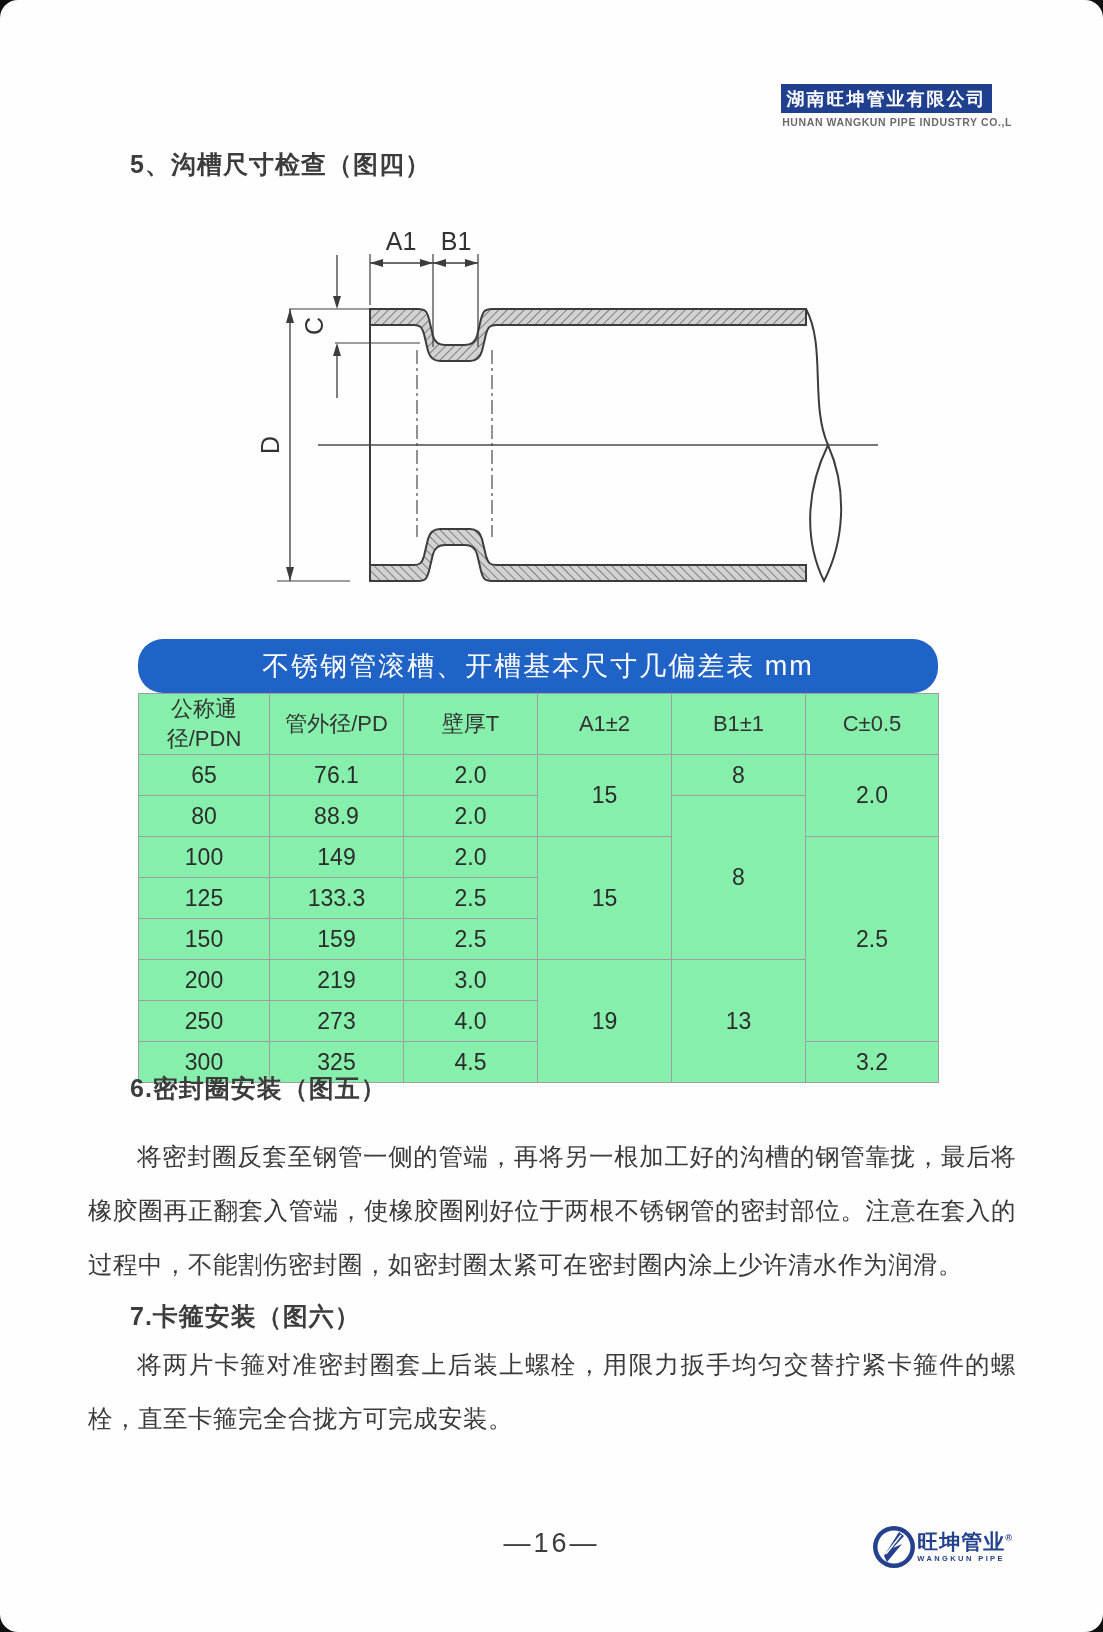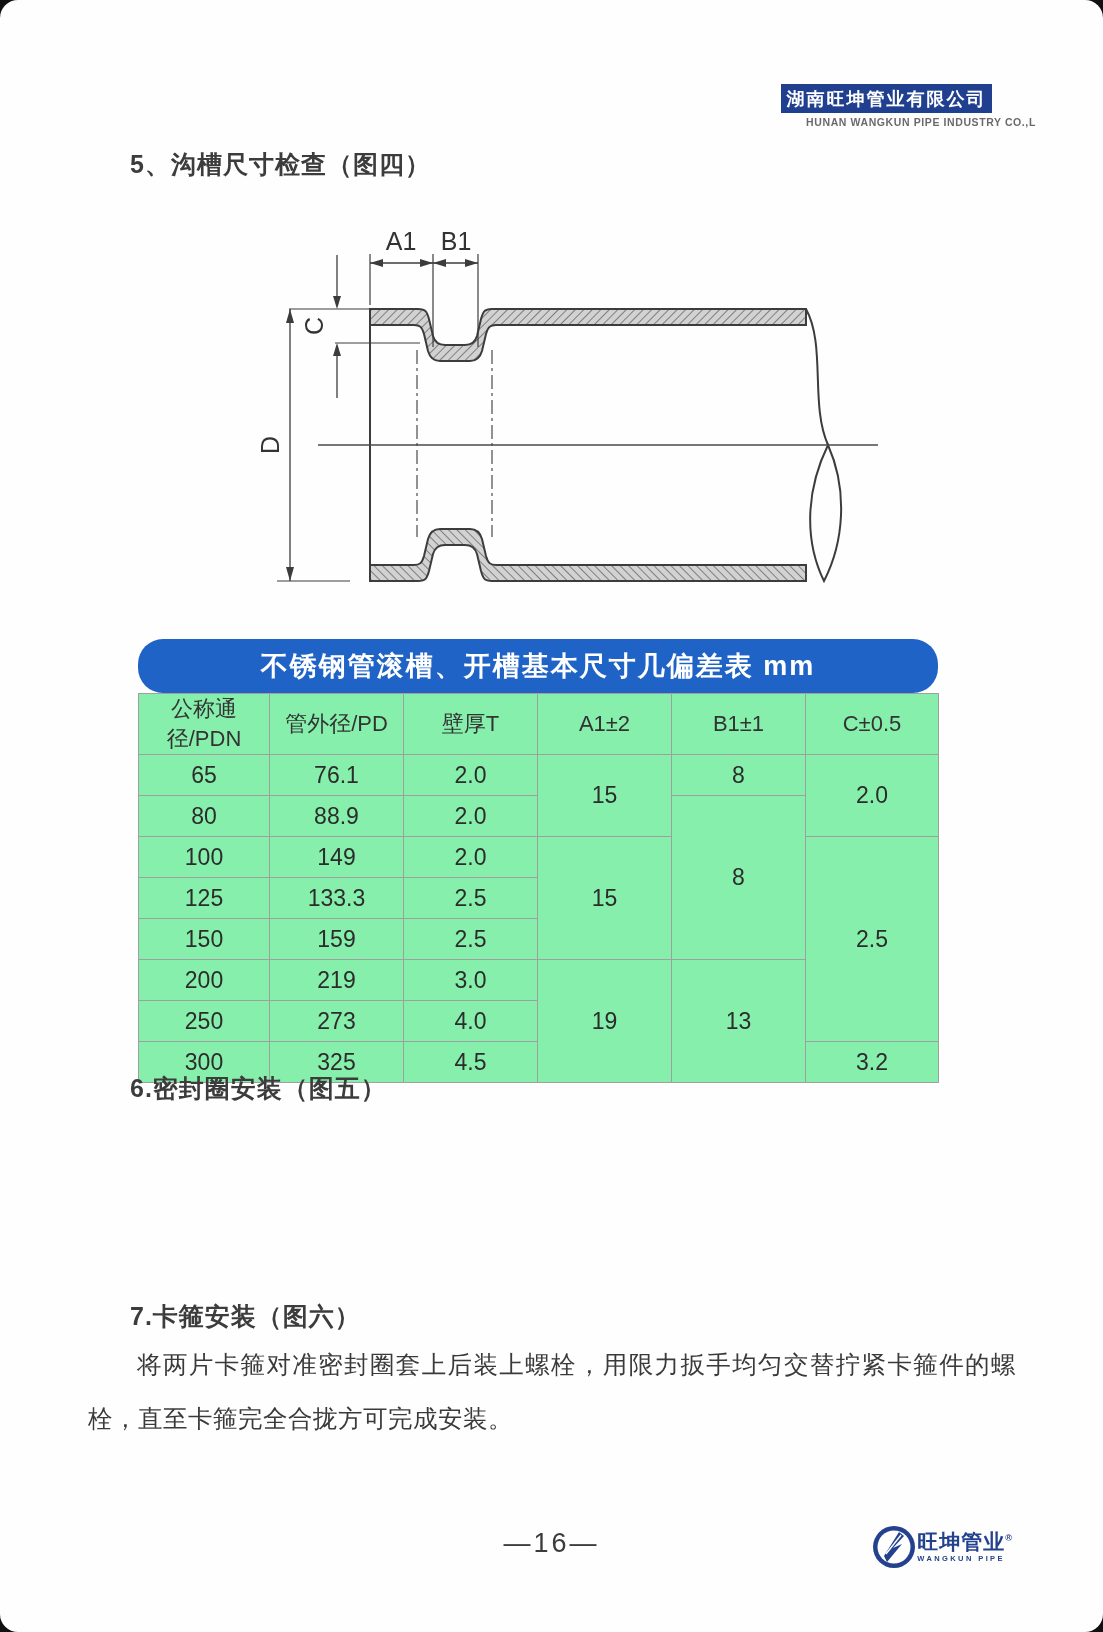--- a/index.html
+++ b/index.html
@@ -8,41 +8,41 @@
     background:#fefefe;border-radius:18px;overflow:hidden;
     font-family:"Liberation Sans","DejaVu Sans",sans-serif;color:#3a3a3a;
   }
   
   .hdr-box{
     position:absolute;left:781px;top:84px;width:211px;height:29px;
     background:#20408f;color:#fff;display:flex;align-items:center;justify-content:center;
     font-size:18px;font-weight:700;letter-spacing:2px;
   }
   .hdr-en{
-    position:absolute;left:796px;top:116px;width:250px;text-align:center;
+    position:absolute;left:762px;top:116px;width:250px;text-align:right;
     font-size:10.5px;color:#6a6a6a;letter-spacing:0.6px;font-weight:600;
   }
   
   .sec-title{position:absolute;font-size:25px;font-weight:600;color:#3c3c3c;letter-spacing:1px;}
   #s5t{left:130px;top:148px;}
   #s6t{left:130px;top:1072px;}
   #s7t{left:130px;top:1300px;}
   .para{
     position:absolute;left:88px;width:928px;font-size:24.5px;line-height:54px;
     text-align:justify;text-indent:2em;color:#3a3a3a;letter-spacing:0.5px;
   }
   #s6p{top:1130px;}
   #s7p{top:1338px;}
   
   #diagram{position:absolute;left:250px;top:210px;}
   
   .tblwrap{position:absolute;left:138px;top:639px;width:800px;}
   .tbl-title{
     height:54px;background:#2063c6;color:#fff;display:flex;align-items:center;justify-content:center;
-    font-size:27px;font-weight:700;letter-spacing:2px;border-radius:25px;
+    font-size:27px;font-weight:400;letter-spacing:2px;border-radius:25px;
   }
   table.spec{border-collapse:collapse;table-layout:fixed;width:800px;background:#86efac;}
   table.spec td,table.spec th{
     border:1px solid #9f9f9f;text-align:center;vertical-align:middle;
     font-weight:400;color:#2c2c2c;padding:0;
   }
   table.spec th{height:42px;font-size:22px;color:#333;}
   table.spec td{height:40px;font-size:23px;}
   
   #pageno{
@@ -190,20 +190,21 @@
         <td>300</td>
         <td>325</td>
         <td>4.5</td>
         <td>3.2</td>
       </tr>
     </tbody>
       </table>
   </div>
 
   <div class="sec-title" id="s6t">6.密封圈安装（图五）</div>
+  <div class="para" id="s6p">将密封圈反套至钢管一侧的管端，再将另一根加工好的沟槽的钢管靠拢，最后将橡胶圈再正翻套入管端，使橡胶圈刚好位于两根不锈钢管的密封部位。注意在套入的过程中，不能割伤密封圈，如密封圈太紧可在密封圈内涂上少许清水作为润滑。</div>
 
   <div class="sec-title" id="s7t">7.卡箍安装（图六）</div>
   <div class="para" id="s7p">将两片卡箍对准密封圈套上后装上螺栓，用限力扳手均匀交替拧紧卡箍件的螺栓，直至卡箍完全合拢方可完成安装。</div>
 
   <div id="pageno">—16—</div>
 
   <div class="logo">
     <svg width="46" height="46" viewBox="0 0 46 46">
       <circle cx="23" cy="23" r="21" fill="#24418e"></circle>
       <circle cx="23" cy="23" r="16.5" fill="#fff"></circle>

